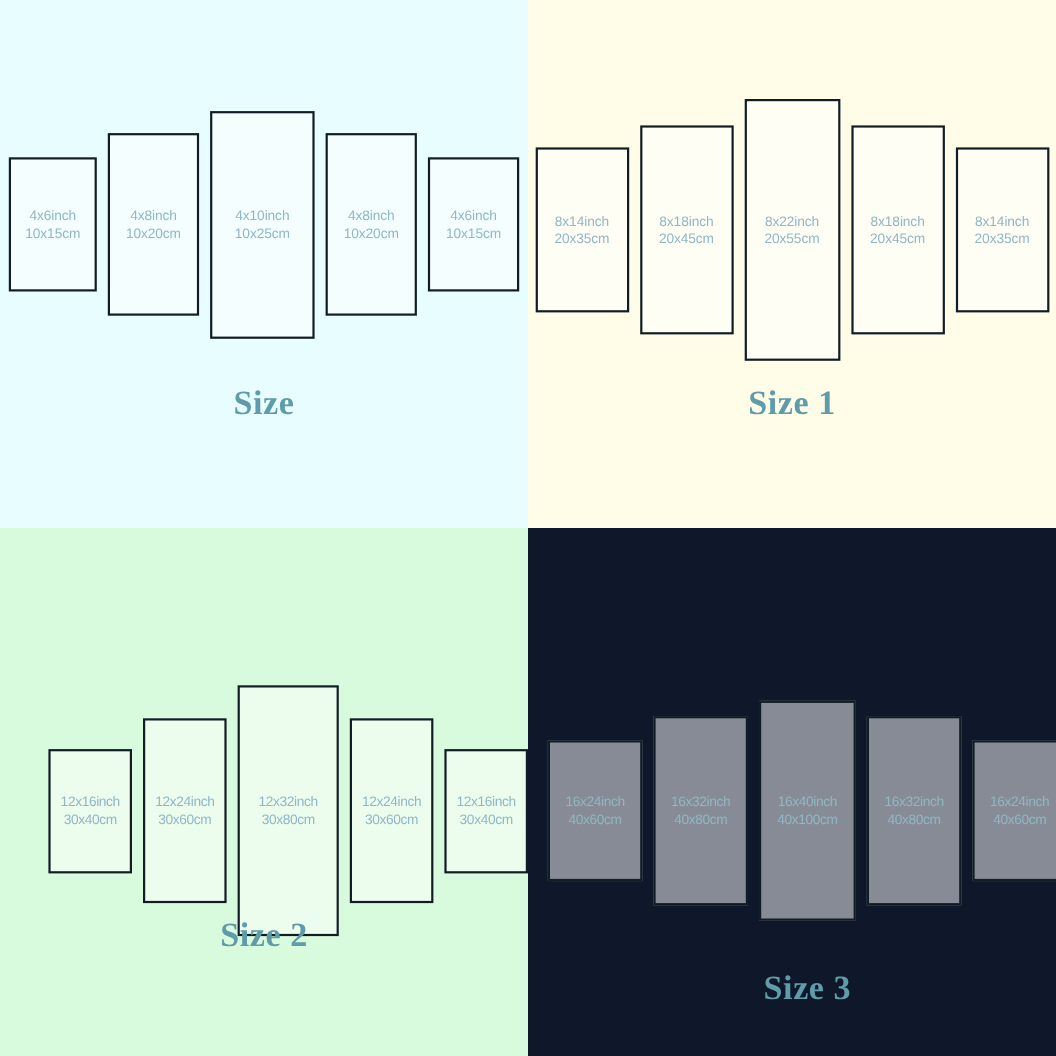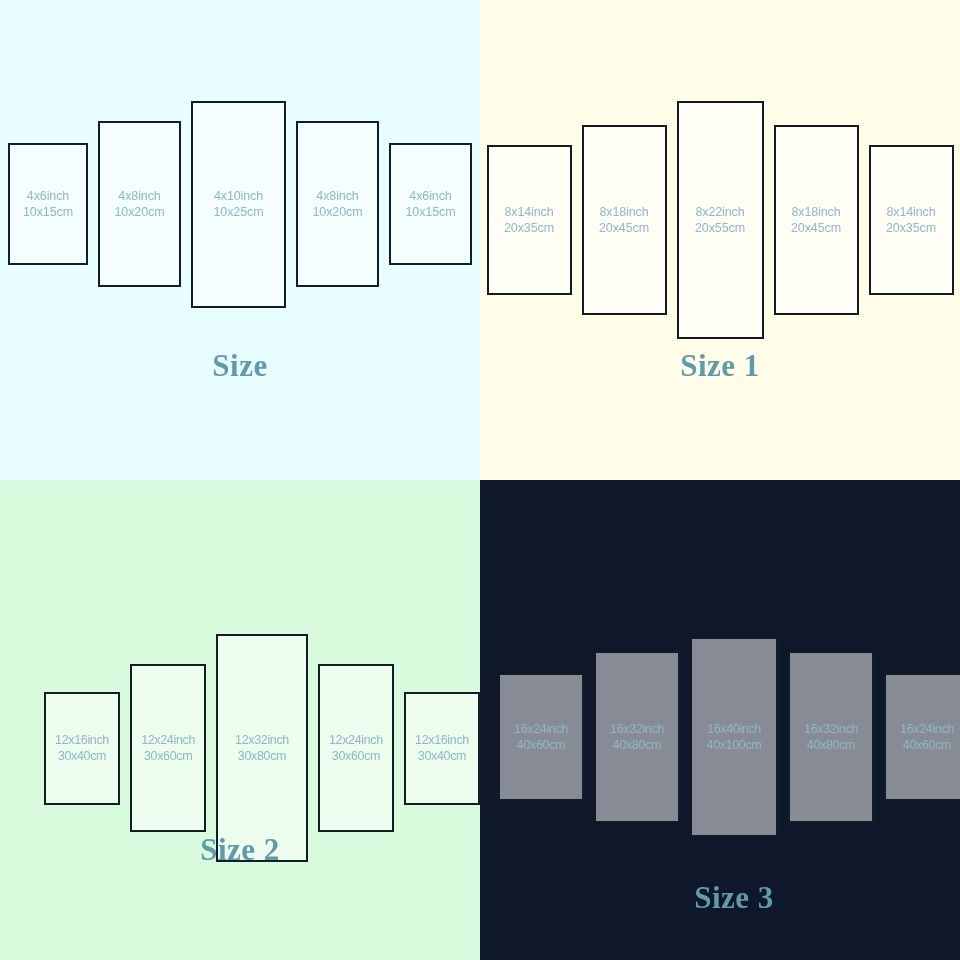--- a/index.html
+++ b/index.html
@@ -118,21 +118,21 @@
         <div class="panel" style="width: 83px; height: 122px;">
           <div class="panel-label">
             <span class="ln">4x6inch</span>
             <span class="ln">10x15cm</span>
           </div>
         </div>
       </div>
       <div class="quadrant-title" style="top: 348px;">Size</div>
     </div>
     <div class="quadrant" style="background: rgb(255, 253, 232);">
-      <div class="panel-row" style="top: 20px; height: 400px;">
+      <div class="panel-row" style="top: 9px; height: 400px;">
         <div class="panel" style="width: 85px; height: 150px;">
           <div class="panel-label">
             <span class="ln">8x14inch</span>
             <span class="ln">20x35cm</span>
           </div>
         </div>
         <div class="panel" style="width: 85px; height: 190px;">
           <div class="panel-label">
             <span class="ln">8x18inch</span>
             <span class="ln">20x45cm</span>
@@ -153,21 +153,21 @@
         <div class="panel" style="width: 85px; height: 150px;">
           <div class="panel-label">
             <span class="ln">8x14inch</span>
             <span class="ln">20x35cm</span>
           </div>
         </div>
       </div>
       <div class="quadrant-title" style="top: 348px; text-align: center;">Size 1</div>
     </div>
     <div class="quadrant q-wide" style="background: rgb(217, 251, 221);">
-      <div class="panel-row" style="top: 103px; height: 330px; padding-left: 44px;">
+      <div class="panel-row" style="top: 92px; height: 330px; padding-left: 44px;">
         <div class="panel" style="width: 86px; height: 113px;">
           <div class="panel-label">
             <span class="ln">12x16inch</span>
             <span class="ln">30x40cm</span>
           </div>
         </div>
         <div class="panel" style="width: 86px; height: 168px;">
           <div class="panel-label">
             <span class="ln">12x24inch</span>
             <span class="ln">30x60cm</span>

